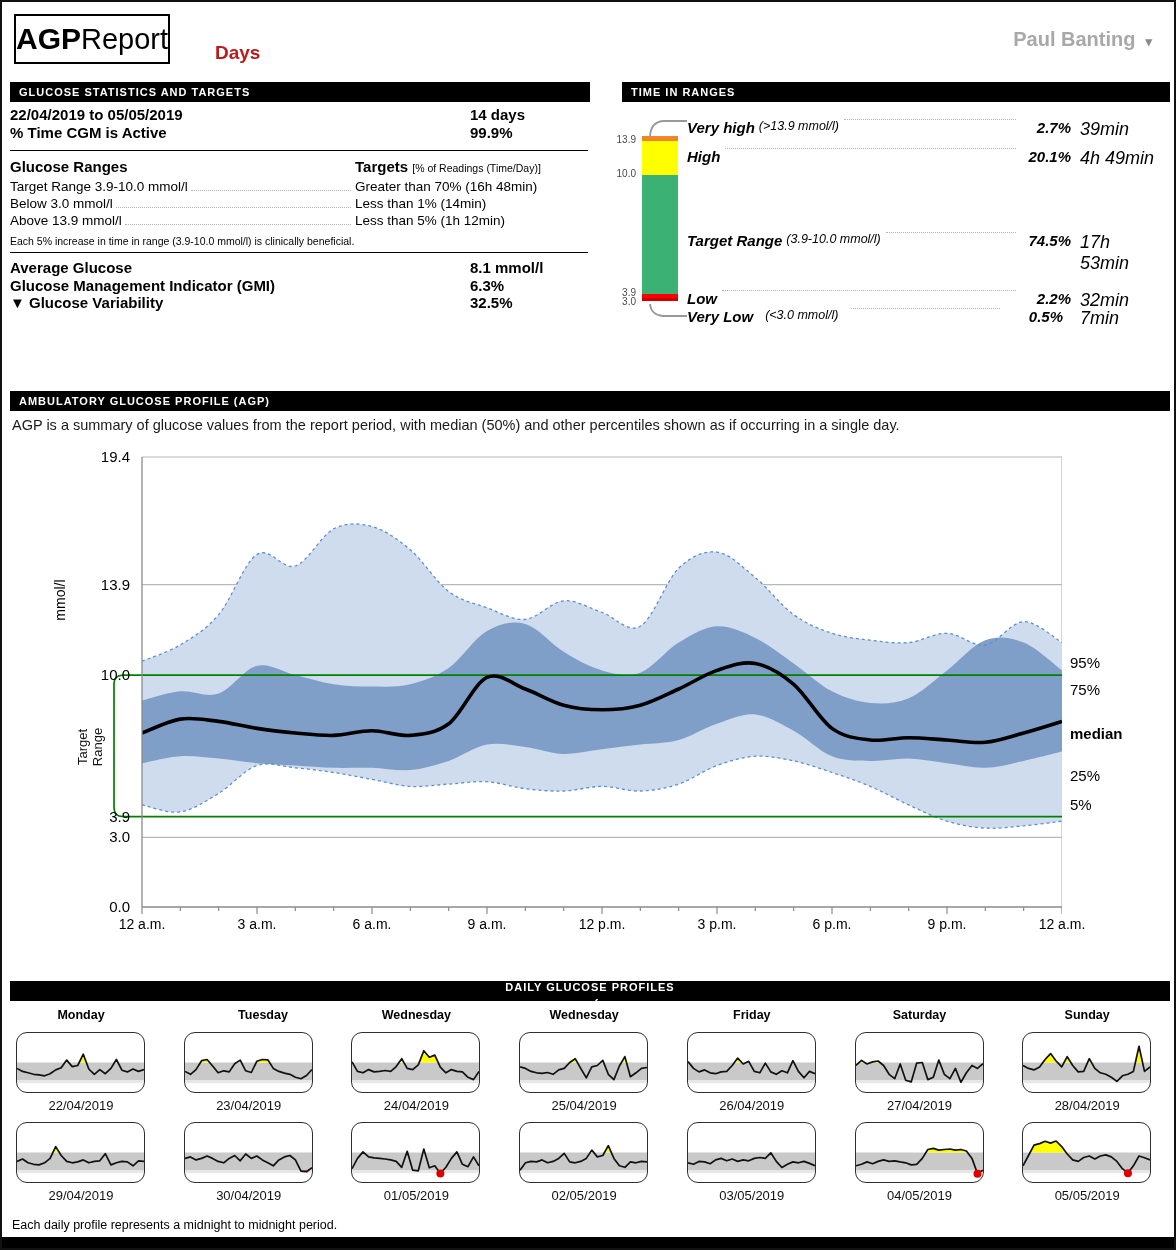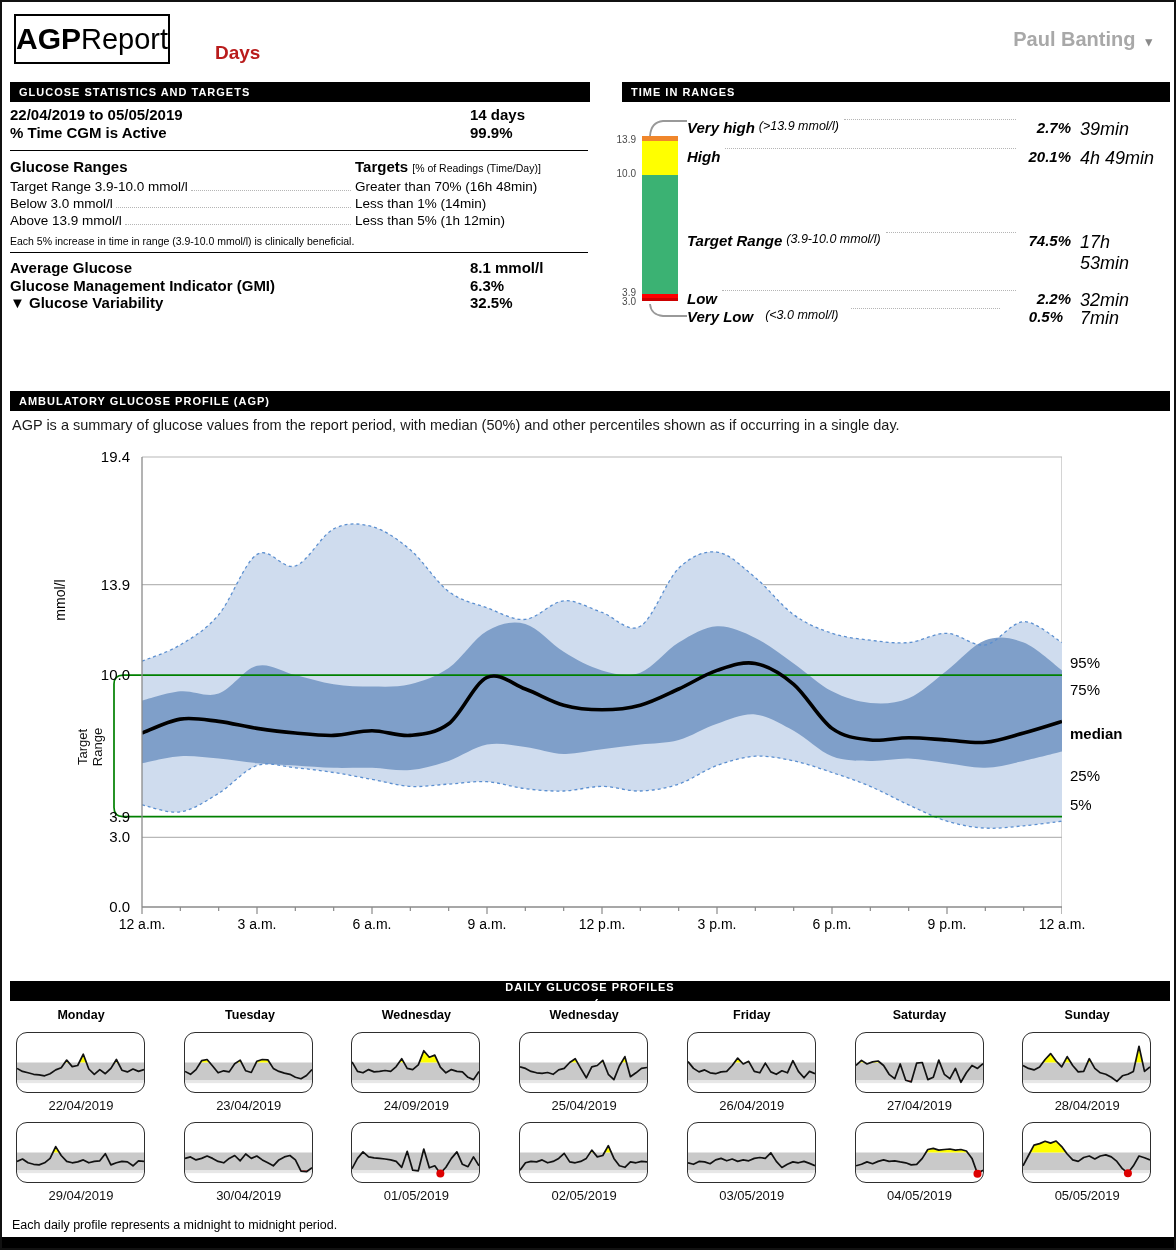--- a/index.html
+++ b/index.html
@@ -268,21 +268,21 @@
   <div class="abs secbar" style="left:8px;top:979px;width:1142px;flex-direction:column;">
     <span>DAILY GLUCOSE PROFILES</span>
     <span class="navarrow" style="margin-left:14px;">‹</span>
     <span>22/04/2019</span>
     <span style="padding:0 8px;">TO</span>
     <span>05/05/2019</span>
     <span class="navarrow">›</span>
   </div>
   <div id="daily-grid">
       <div class="abs dayname" style="left: 14px; top: 1006px;">Monday</div>
-      <div class="abs dayname" style="left: 183px; top: 1006px;">Tuesday</div>
+      <div class="abs dayname" style="left: 196px; top: 1006px;">Tuesday</div>
       <div class="abs dayname" style="left: 349.4px; top: 1006px;">Wednesday</div>
       <div class="abs dayname" style="left: 517.1px; top: 1006px;">Wednesday</div>
       <div class="abs dayname" style="left: 684.8px; top: 1006px;">Friday</div>
       <div class="abs dayname" style="left: 852.5px; top: 1006px;">Saturday</div>
       <div class="abs dayname" style="left: 1020.2px; top: 1006px;">Sunday</div>
       <div class="abs dcard" style="left: 14px; top: 1030px;"><svg width="127" height="59" viewBox="0 0 127 59">
           <rect x="0" y="29.5" width="127" height="17.994999999999997" fill="#c9c9c9"></rect>
           <rect x="0" y="47.495" width="127" height="2.655000000000001" fill="#e7e7e7"></rect>
           <defs>
             <clipPath id="c0a">
@@ -321,21 +321,21 @@
               <rect x="0" y="0" width="127" height="29.5"></rect>
             </clipPath>
             <clipPath id="c2b">
               <rect x="0" y="47.495" width="127" height="11.505000000000003"></rect>
             </clipPath>
           </defs>
           <path d="M0.0,28.9L5.5,38.4L11.0,39.8L16.6,36.6L22.1,38.9L27.6,38.4L33.1,37.5L38.7,38.4L44.2,33.6L49.7,25.7L55.2,35.4L60.7,36.6L66.3,31.9L71.8,17.7L77.3,24.2L82.8,22.1L88.3,34.2L93.9,39.8L99.4,36.6L104.9,38.4L110.4,38.9L116.0,44.3L121.5,46.6L127.0,38.4L127,59L0,59Z" fill="#ffff00" clip-path="url(#c2a)"></path>
           <path d="M0.0,28.9L5.5,38.4L11.0,39.8L16.6,36.6L22.1,38.9L27.6,38.4L33.1,37.5L38.7,38.4L44.2,33.6L49.7,25.7L55.2,35.4L60.7,36.6L66.3,31.9L71.8,17.7L77.3,24.2L82.8,22.1L88.3,34.2L93.9,39.8L99.4,36.6L104.9,38.4L110.4,38.9L116.0,44.3L121.5,46.6L127.0,38.4L127,0L0,0Z" fill="#dd0000" clip-path="url(#c2b)"></path>
           <path d="M0.0,28.9L5.5,38.4L11.0,39.8L16.6,36.6L22.1,38.9L27.6,38.4L33.1,37.5L38.7,38.4L44.2,33.6L49.7,25.7L55.2,35.4L60.7,36.6L66.3,31.9L71.8,17.7L77.3,24.2L82.8,22.1L88.3,34.2L93.9,39.8L99.4,36.6L104.9,38.4L110.4,38.9L116.0,44.3L121.5,46.6L127.0,38.4" fill="none" stroke="#111" stroke-width="1.7" stroke-linejoin="round"></path>
         </svg></div>
-      <div class="abs ddate" style="left: 349.4px; top: 1096px;">24/09/2019</div>
+      <div class="abs ddate" style="left: 349.4px; top: 1096px;">24/04/2019</div>
       <div class="abs dcard" style="left: 517.1px; top: 1030px;"><svg width="127" height="59" viewBox="0 0 127 59">
           <rect x="0" y="29.5" width="127" height="17.994999999999997" fill="#c9c9c9"></rect>
           <rect x="0" y="47.495" width="127" height="2.655000000000001" fill="#e7e7e7"></rect>
           <defs>
             <clipPath id="c3a">
               <rect x="0" y="0" width="127" height="29.5"></rect>
             </clipPath>
             <clipPath id="c3b">
               <rect x="0" y="47.495" width="127" height="11.505000000000003"></rect>
             </clipPath>

